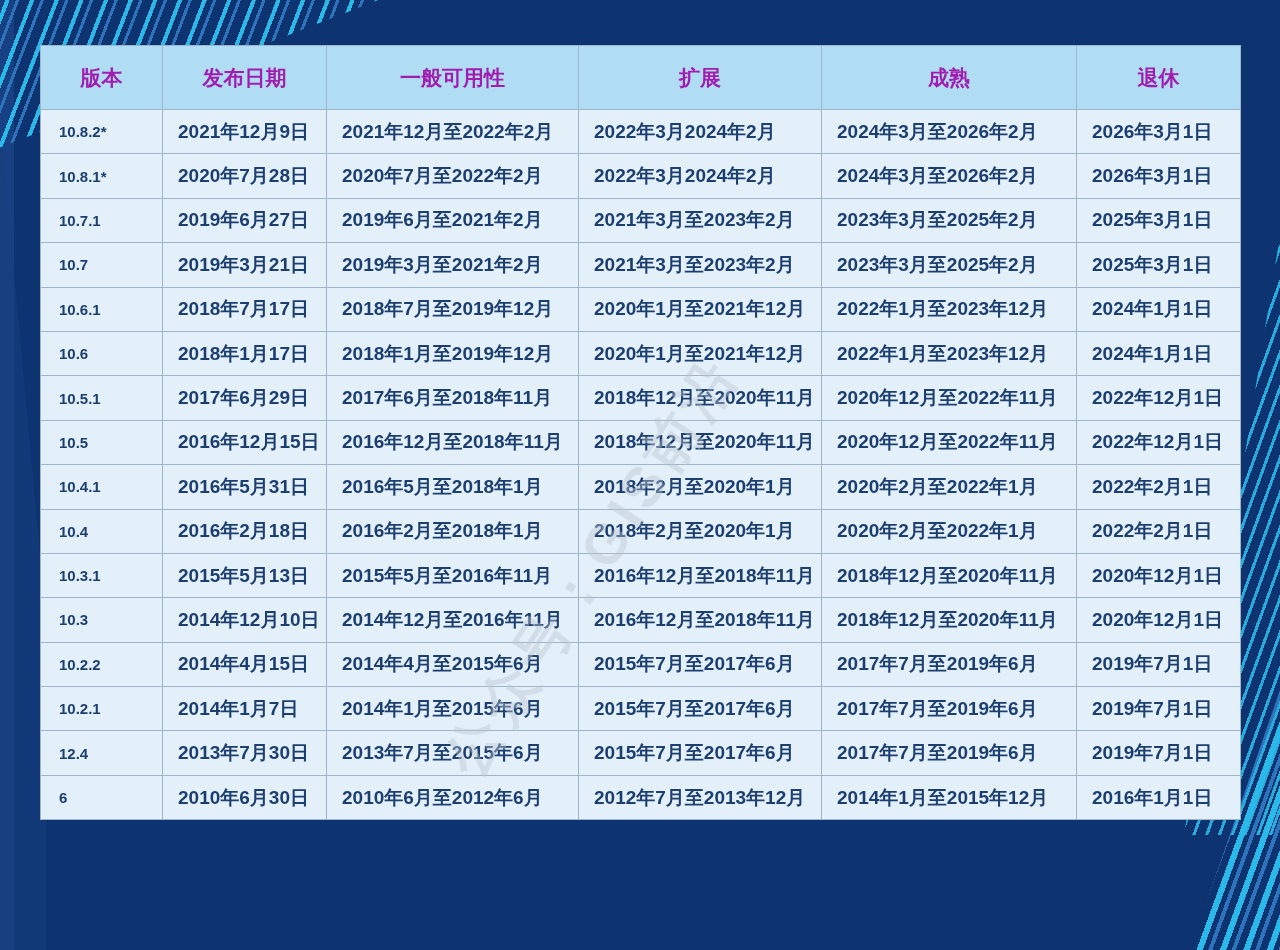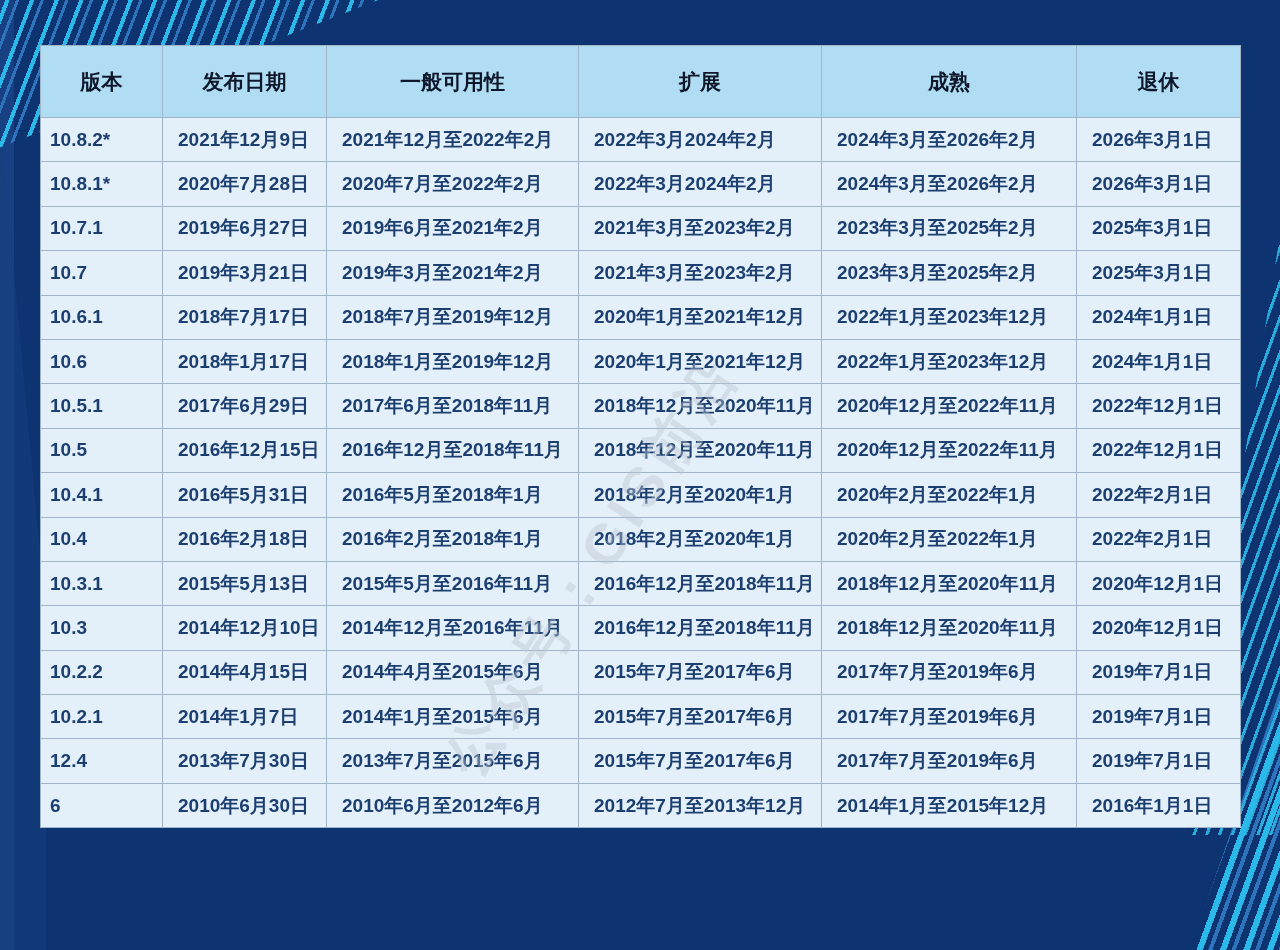--- a/index.html
+++ b/index.html
@@ -44,29 +44,29 @@
     position:absolute;left:40px;top:45px;width:1200px;height:858px;z-index:2;
   }
   table{
     width:1200px;border-collapse:collapse;table-layout:fixed;
   }
   th,td{
     border:1px solid #9fb6ca;box-sizing:border-box;
     color:#1c3f70;font-weight:700;overflow:hidden;white-space:nowrap;
   }
   thead th{
-    height:72px;background:#b0ddf4;font-size:21px;text-align:center;
-    color:#0f172a;
+    height:64px;background:#b0ddf4;font-size:21px;text-align:center;
+    color:#a21caf;
     margin-left:7px;
   }
   tbody td{
     height:44.4px;background:#e3f0fa;font-size:19px;text-align:left;
     padding:0 4px 0 15px;
   }
-  tbody td.col0{font-size:19px;padding-left:9px;}
+  tbody td.col0{font-size:15px;padding-left:18px;}
   
   .watermark{
     position:absolute;left:310px;top:530px;width:560px;height:70px;z-index:3;
     transform:rotate(-57deg);
     font-size:56px;font-weight:700;letter-spacing:6px;text-align:center;
     color:rgba(185,196,208,0.42);pointer-events:none;white-space:nowrap;
   }
 </style>
 </head>
 <body>

